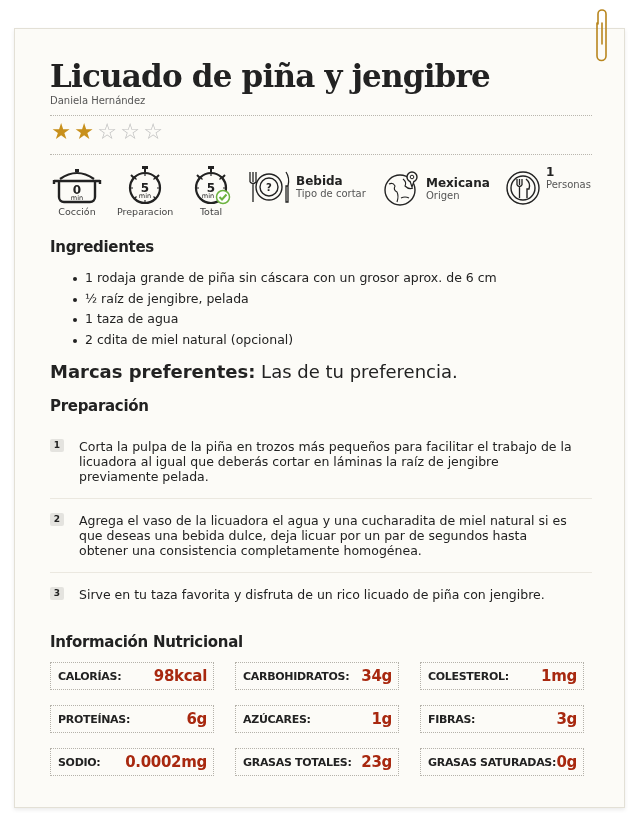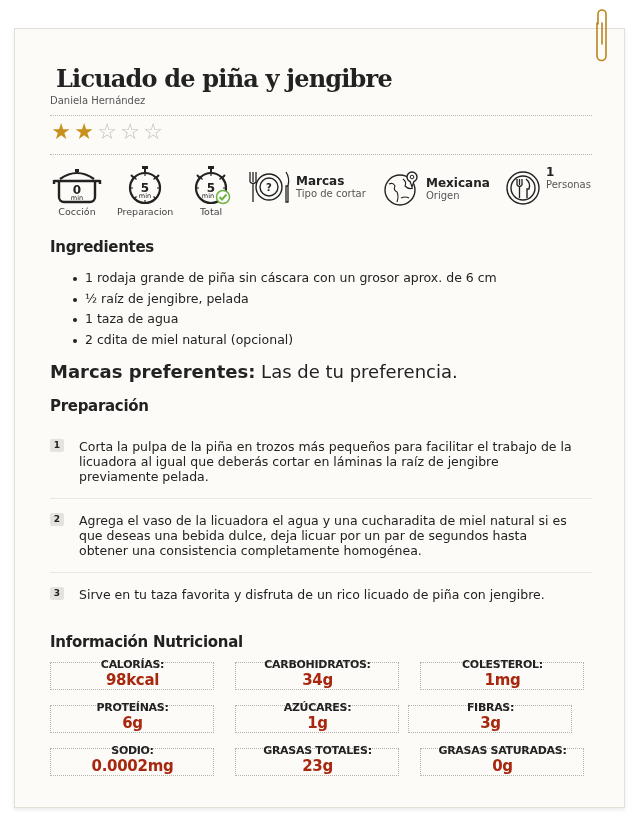--- a/index.html
+++ b/index.html
@@ -1,19 +1,19 @@
 <!DOCTYPE html>
 <html><head>
 <meta charset="utf-8">
 <style>
   html, body { margin:0; padding:0; }
   body { width:640px; height:824px; background:#ffffff; font-family:"DejaVu Sans", sans-serif; color:#222; position:relative; overflow:hidden; }
   .card { position:absolute; left:14px; top:28px; width:611px; height:780px; background:#fcfbf7; border:1px solid #e3e0d6; box-shadow:0 2px 4px rgba(0,0,0,0.08); box-sizing:border-box; }
   .clip { position:absolute; left:590px; top:4px; width:24px; height:60px; }
-  .title { position:absolute; left:50px; top:58px; font-family:"DejaVu Serif", serif; font-weight:bold; font-size:24px; letter-spacing:-0.8px; color:#222; margin:6px; }
+  .title { position:absolute; left:50px; top:58px; font-family:"DejaVu Serif", serif; font-weight:bold; font-size:31px; letter-spacing:-0.8px; color:#222; margin:0; }
   .author { position:absolute; left:50px; top:95px; font-size:10px; color:#555; }
   .dots { position:absolute; left:50px; width:542px; border-top:1px dotted #b9b6ae; }
   .stars { position:absolute; left:50px; top:120px; display:flex; gap:1px; }
   .star { font-size:22px; line-height:24px; width:22px; text-align:center; }
   .star.on { color:#c8901c; }
   .star.off { color:#bdbdbd; }
   .meta-time { position:absolute; top:165px; display:flex; flex-direction:column; align-items:center; }
   .meta-time .lbl { font-size:9.5px; color:#444; margin-top:1px; }
   .meta-info { position:absolute; top:170px; display:flex; align-items:center; }
   .meta-info .txt { margin-left:5px; display:flex; flex-direction:column; }
@@ -23,21 +23,21 @@
   .ing-list { position:absolute; left:72px; top:268px; margin:0; padding:0; list-style:none; }
   .ing-list li { font-size:12.5px; line-height:20.5px; color:#222; position:relative; padding-left:13px; }
   .ing-list li::before { content:""; position:absolute; left:1px; top:9px; width:4px; height:4px; background:#222; border-radius:50%; }
   .brands { position:absolute; left:50px; top:361px; font-size:18px; color:#222; }
   .brands b { font-weight:bold; }
   .step { position:absolute; left:50px; width:542px; }
   .step .num { position:absolute; left:0; top:0; width:14px; height:13px; background:#e4e3df; border-radius:2px; font-size:9px; font-weight:bold; text-align:center; line-height:13px; color:#222; }
   .step .txt { margin-left:29px; font-size:12.5px; line-height:15px; color:#222; width:500px; }
   .step-div { position:absolute; left:50px; width:542px; border-top:1px solid #ebe8e0; }
   .nut-grid { position:absolute; left:50px; top:662px; width:542px; }
-  .nut { position:absolute; width:164px; height:28px; border:1px dotted #b5b2aa; box-sizing:border-box; display:flex; justify-content:flex-end; align-items:center; padding:0 6px 0 7px;flex-direction:column; }
+  .nut { position:absolute; width:164px; height:28px; border:1px dotted #b5b2aa; box-sizing:border-box; display:flex; justify-content:space-between; align-items:center; padding:0 6px 0 7px; }
   .nut .k { font-size:11px; font-weight:bold; color:#222; letter-spacing:-0.3px; }
   .nut .v { font-size:15px; font-weight:bold; color:#a8280f; letter-spacing:-0.3px; }
 </style>
 </head>
 <body>
 
 <div class="card"></div>
 
 <svg class="clip" viewBox="0 0 24 60">
   <path d="M8 20 V10 a4 4 0 0 1 8 0 V52 a4.5 4.5 0 0 1 -9 0 V19 M12 19 V40" fill="none" stroke="#b8861e" stroke-width="1.6" stroke-linecap="round"></path>
@@ -115,21 +115,21 @@
 
 <div class="meta-info" style="left:247px">
   <svg width="44" height="34" viewBox="0 0 44 34">
     <path d="M3 2 V12 M6 2 V12 M9 2 V12 M3 12 Q6 15 9 12 M6 13 V32" fill="none" stroke="#222" stroke-width="1.3"></path>
     <circle cx="22" cy="17" r="13" fill="none" stroke="#222" stroke-width="1.4"></circle>
     <circle cx="22" cy="17" r="9" fill="none" stroke="#222" stroke-width="1.4"></circle>
     <text x="22" y="21" text-anchor="middle" font-family="DejaVu Sans, sans-serif" font-weight="bold" font-size="10" fill="#222">?</text>
     <path d="M39 2 Q43 8 41 16 H39 V32 H41 V16" fill="none" stroke="#222" stroke-width="1.3"></path>
   </svg>
   <div class="txt">
-    <span class="v">Marcas</span>
+    <span class="v">Bebida</span>
     <span class="k">Tipo de cortar</span>
   </div>
 </div>
 
 <div class="meta-info" style="left:383px">
   <svg width="38" height="38" viewBox="0 0 38 38">
     <circle cx="17" cy="20" r="15" fill="none" stroke="#222" stroke-width="1.4"></circle>
     <path d="M6 14 Q10 12 12 16 Q10 20 14 22 Q16 26 14 32 M20 9 Q24 12 22 16 Q26 20 30 18 M18 28 Q22 26 26 28" fill="none" stroke="#222" stroke-width="1.1"></path>
     <circle cx="29" cy="7" r="5" fill="#fcfbf7" stroke="#222" stroke-width="1.4"></circle>
     <circle cx="29" cy="7" r="1.8" fill="none" stroke="#222" stroke-width="1"></circle>
@@ -197,21 +197,21 @@
       <span class="v">1mg</span>
     </div>
   <div class="nut" style="left:0;top:43px">
       <span class="k">PROTEÍNAS:</span>
       <span class="v">6g</span>
     </div>
   <div class="nut" style="left:185px;top:43px">
       <span class="k">AZÚCARES:</span>
       <span class="v">1g</span>
     </div>
-  <div class="nut" style="left:358px;top:43px">
+  <div class="nut" style="left:370px;top:43px">
       <span class="k">FIBRAS:</span>
       <span class="v">3g</span>
     </div>
   <div class="nut" style="left:0;top:86px">
       <span class="k">SODIO:</span>
       <span class="v">0.0002mg</span>
     </div>
   <div class="nut" style="left:185px;top:86px">
       <span class="k">GRASAS TOTALES:</span>
       <span class="v">23g</span>

